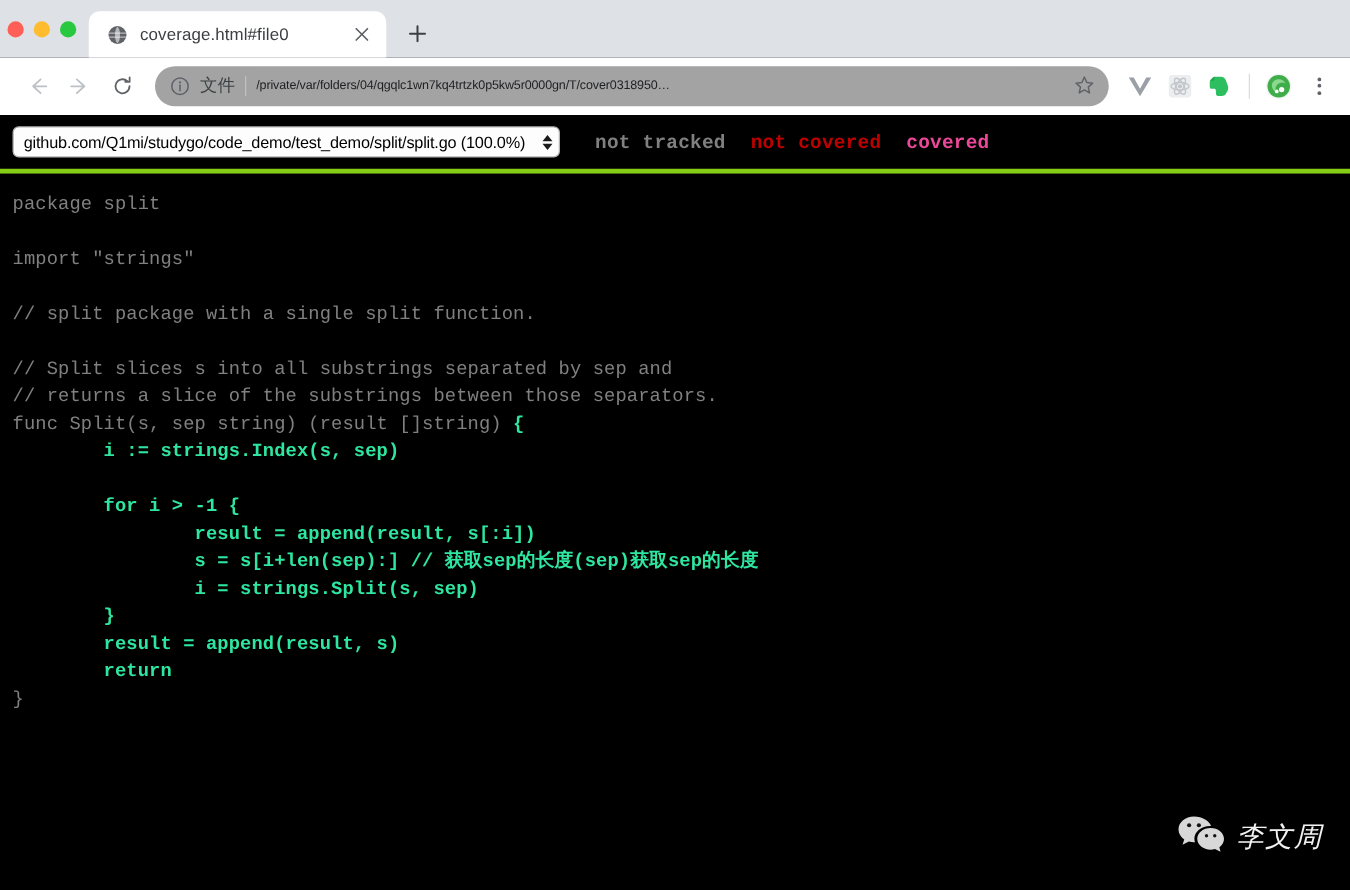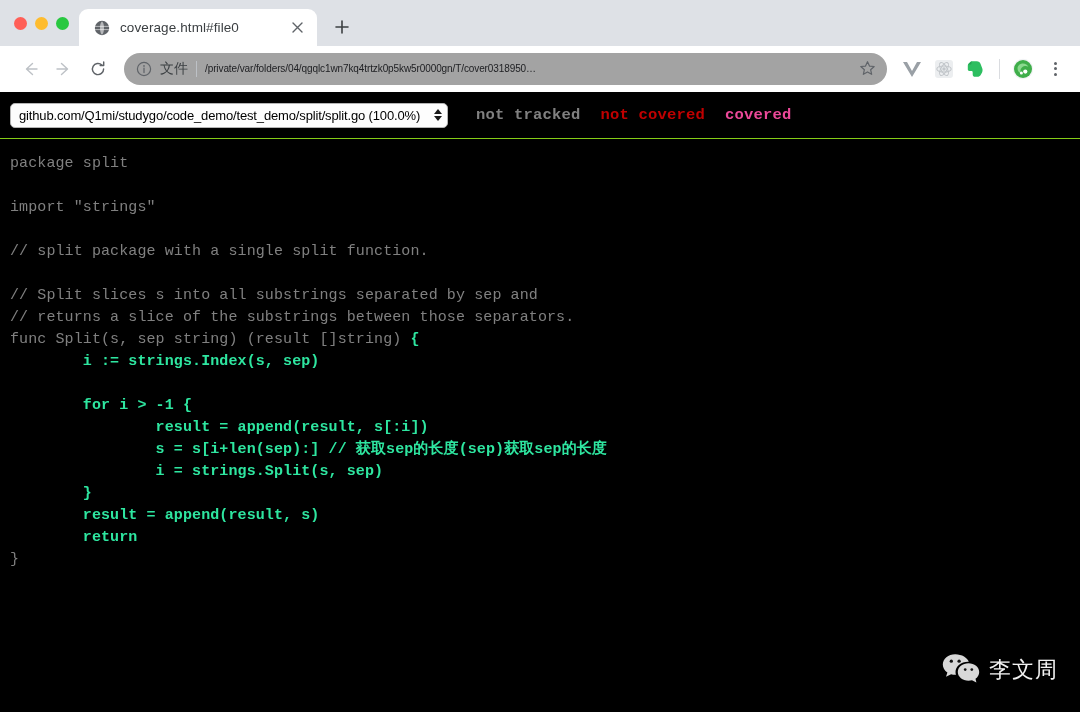--- a/index.html
+++ b/index.html
@@ -21,21 +21,20 @@
     flex-direction: column;
     background: #000;
   }
 
   
   .tabstrip {
     height: 46px;
     background: #dee1e6;
     display: flex;
     align-items: flex-end;
-    padding-left: 8px;
     flex: 0 0 auto;
     position: relative;
   }
 
   .traffic-lights {
     display: flex;
     align-items: center;
     gap: 8px;
     height: 46px;
     padding: 0 10px 0 6px;
@@ -172,21 +171,21 @@
     overflow: hidden;
   }
 
   .cov-topbar {
     height: 47px;
     display: flex;
     align-items: center;
     padding-left: 10px;
     gap: 0;
     background: #000000;
-    border-bottom: 1px solid #84cc16;
+    border-bottom: 4px solid #84cc16;
   }
 
   .file-select {
     appearance: none;
     -webkit-appearance: none;
     height: 25px;
     background: #fdfdfd;
     border: 1px solid #b4b4b4;
     border-radius: 5px;
     font-family: "Liberation Sans", sans-serif;
@@ -248,20 +247,21 @@
   pre.code .g1 { color: #2ee6a0; font-weight: bold; }
 
   
   .watermark {
     position: absolute;
     right: 22px;
     bottom: 24px;
     display: flex;
     align-items: center;
     gap: 9px;
+    font-style: italic;
   }
   .wm-text {
     font-family: "DejaVu Sans", sans-serif;
     color: #f2f2f2;
     font-size: 22px;
     letter-spacing: 1px;
   }
 </style>
 </head>
 <body>

